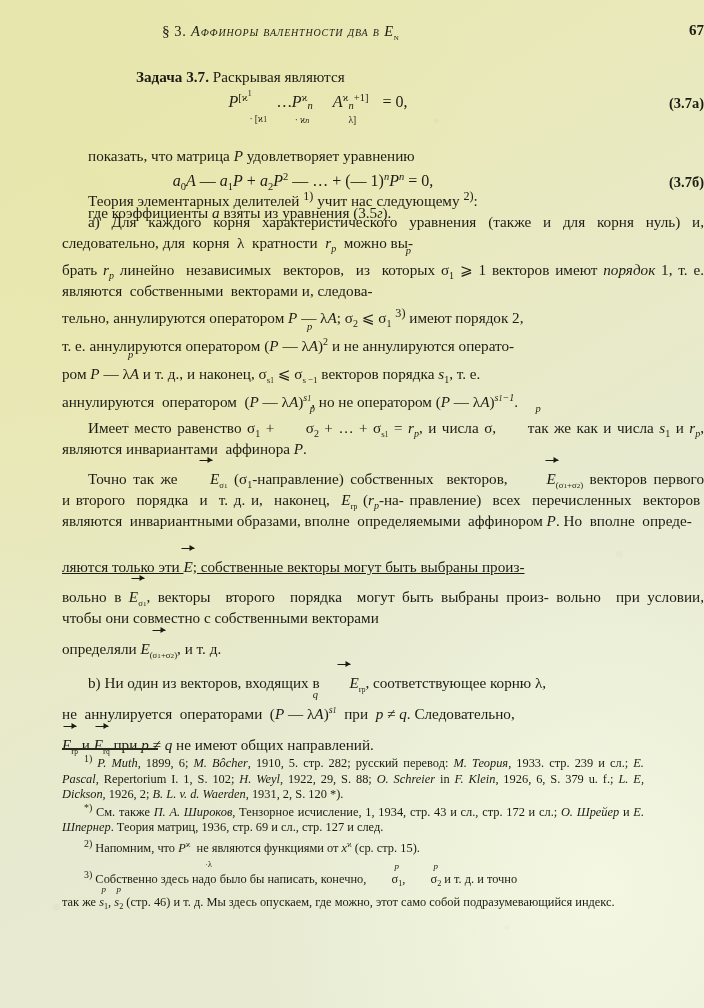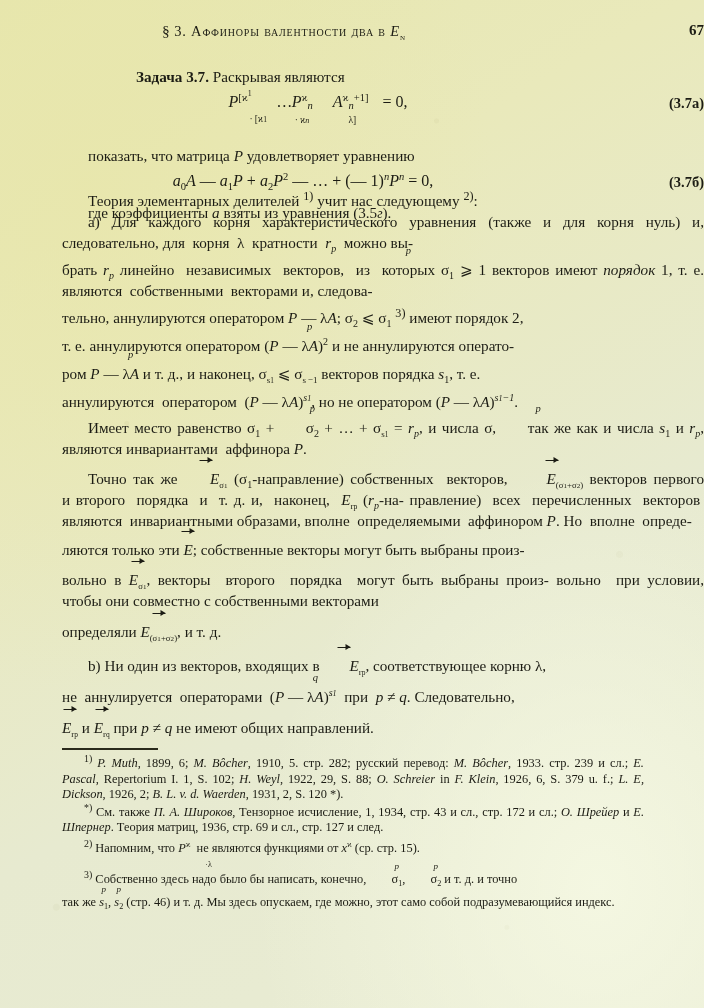--- a/index.html
+++ b/index.html
@@ -57,21 +57,21 @@
   .runhead .title {
     position: absolute;
     left: 100px;
     top: 0;
     font-size: 14.5px;
     letter-spacing: .8px;
     font-variant: small-caps;
     white-space: nowrap;
   }
   .runhead .title .sect { font-size: 15.5px; letter-spacing: 0; }
-  .runhead .title .caps { font-variant: small-caps; }
+  .runhead .title .caps { font-variant: small-caps; font-style: italic; }
   .runhead .pageno {
     position: absolute;
     right: 0;
     top: 0;
     font-size: 15px;
     font-weight: 700;
   }
 
   
   p.body {
@@ -309,21 +309,21 @@
       <p class="body indent" style="margin-top:9px;">
         Точно так же <span class="vec math"><span class="arr"></span>E<span class="sub subn" style="font-size:.58em">σ<span style="font-size:.8em">1</span></span></span>
         (σ<sub class="subn">1</sub>-направление) собственных&nbsp; векторов,&nbsp;
         <span class="vec math"><span class="arr"></span>E<span class="sub subn" style="font-size:.58em">(σ<span style="font-size:.8em">1</span>+σ<span style="font-size:.8em">2</span>)</span></span>
         векторов первого и&nbsp;второго&nbsp; порядка&nbsp; и&nbsp; т. д. и,&nbsp; наконец,&nbsp;
         <span class="math">E<span class="sub subn" style="font-size:.6em">r<span style="font-size:.85em">p</span></span></span> (<span class="math">r<sub>p</sub></span>-на-
         правление)&nbsp; всех&nbsp; перечисленных&nbsp; векторов&nbsp; являются&nbsp; инвариантными
         образами, вполне&nbsp; определяемыми&nbsp; аффинором <span class="math">P</span>. Но&nbsp; вполне&nbsp; опреде-
       </p>
 
-      <p class="body" style="margin-top:8px;">
+      <p class="body" style="margin-top:25px;text-decoration:underline;">
         ляются только эти <span class="vec math"><span class="arr"></span>E</span>; собственные векторы могут быть выбраны произ-
       </p>
 
       <p class="body" style="margin-top:9px;">
         вольно в <span class="vec math"><span class="arr"></span>E<span class="sub subn" style="font-size:.58em">σ<span style="font-size:.8em">1</span></span></span>,
         векторы&nbsp; второго&nbsp; порядка&nbsp; могут&nbsp;быть&nbsp;выбраны произ-
         вольно&nbsp; при&nbsp;условии, чтобы&nbsp;они&nbsp;совместно&nbsp;с собственными векторами
       </p>
 
       <p class="body" style="margin-top:10px;">
@@ -347,21 +347,21 @@
         при <span class="math">p</span> ≠ <span class="math">q</span> не имеют общих направлений.
       </p>
     </div>
 
     <div class="fnrule"></div>
 
     <div class="footnotes">
 
       <p class="fn ind">
         <span class="fnmark">1)</span>
-        <i>P. Muth</i>, 1899, 6; <i>M. Bôcher</i>, 1910, 5. стр. 282; русский перевод: <i>М. Bôcher</i>,
+        <i>P. Muth</i>, 1899, 6; <i>M. Bôcher</i>, 1910, 5. стр. 282; русский перевод: <i>М. Теория</i>,
         1933. стр. 239 и сл.; <i>E. Pascal</i>, Repertorium I. 1, S. 102; <i>H. Weyl</i>, 1922, 29, S. 88;
         <i>O. Schreier</i> in <i>F. Klein</i>, 1926, 6, S. 379 u. f.; <i>L. E, Dickson</i>, 1926, 2; <i>B. L. v. d.
         Waerden</i>, 1931, 2, S. 120 *).
       </p>
 
       <p class="fn ind" style="margin-top:2px;">
         <span class="fnmark">*)</span>
         См. также <i>П. А. Широков</i>, Тензорное исчисление, 1, 1934, стр. 43 и сл.,
         стр. 172 и сл.; <i>О. Шрейер</i> и <i>Е. Шпернер</i>. Теория матриц, 1936, стр. 69 и сл.,
         стр. 127 и след.

